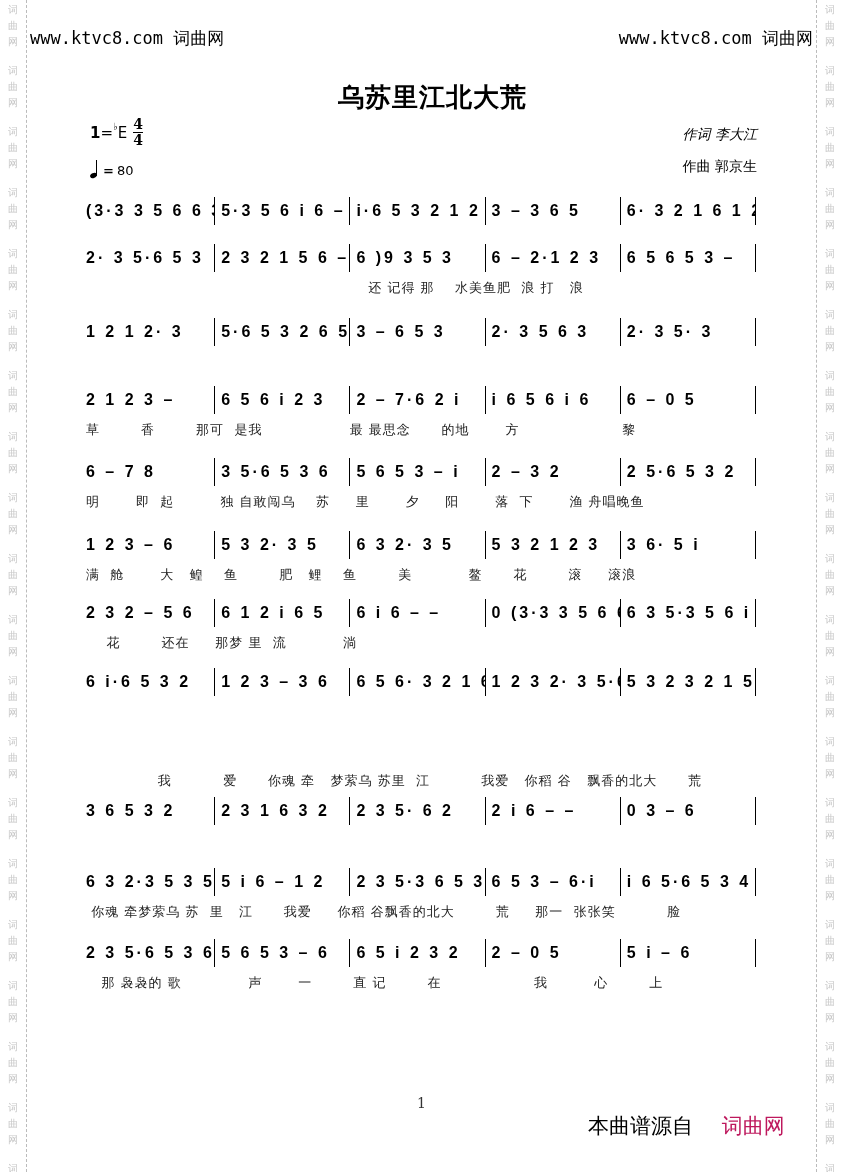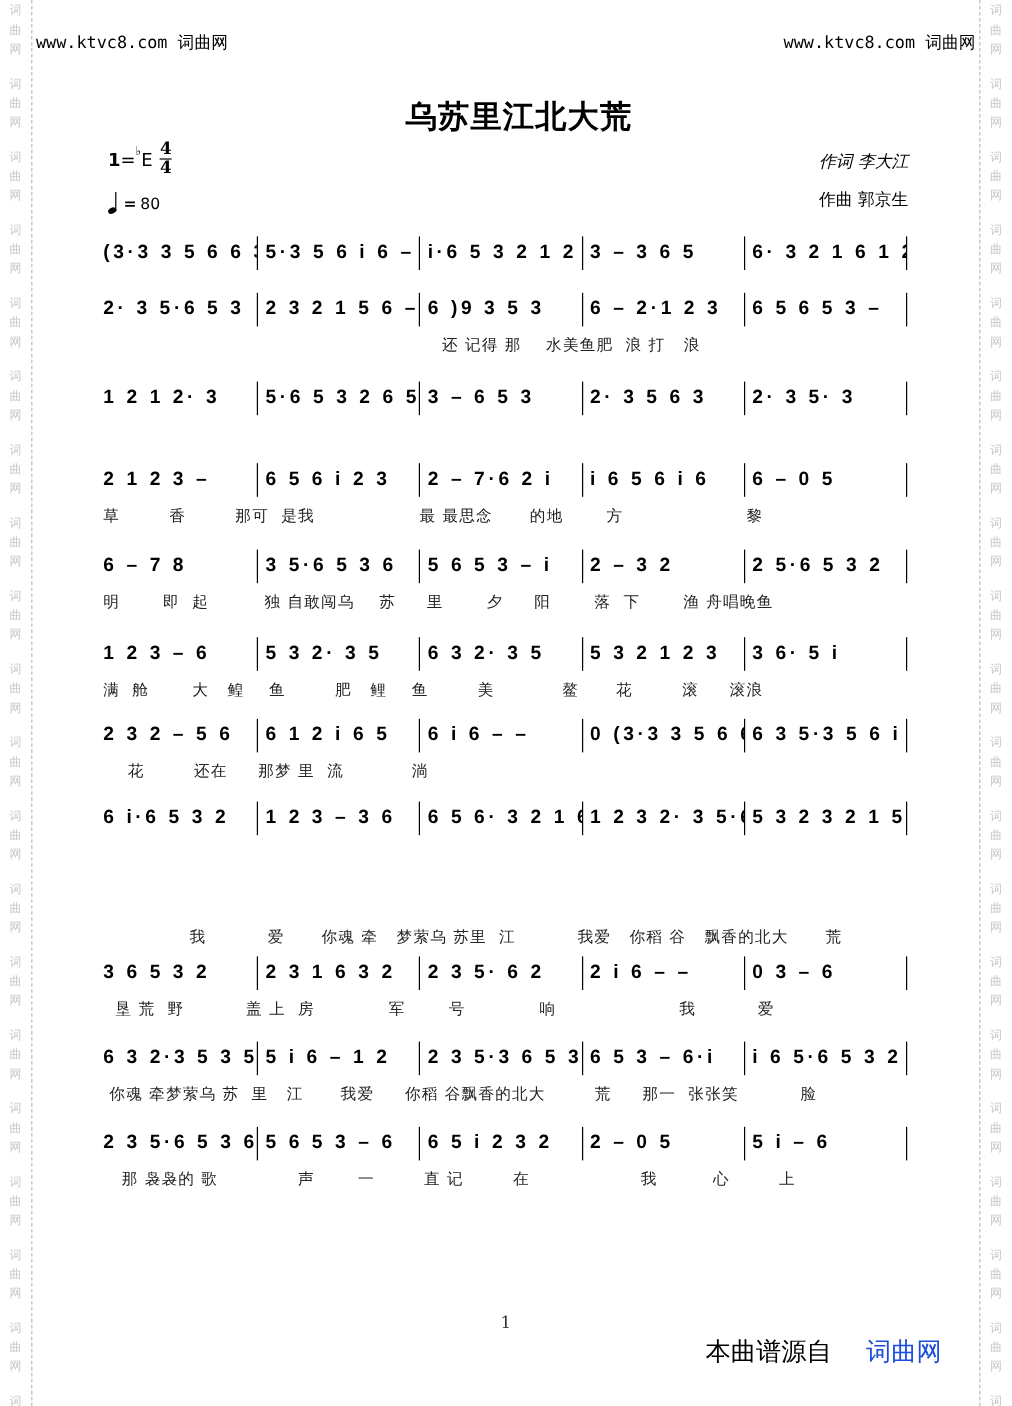--- a/index.html
+++ b/index.html
@@ -5,21 +5,21 @@
   html, body { margin:0; padding:0; background:#fff; }
   body { width:843px; height:1172px; position:relative; overflow:hidden;
          font-family:"DejaVu Sans", sans-serif; color:#000; }
   .side { position:absolute; top:0; width:26px; height:1172px;
           border-right:1px dashed #bbb; }
   .side.left { left:0; }
   .side.right { right:0; border-right:none; border-left:1px dashed #bbb; width:26px; }
   .wm-col { position:absolute; top:0; left:0; width:100%; }
   .wm-group { height:59px; display:flex; flex-direction:column; align-items:center; padding-top:2px; }
   .wm-char { font-size:10px; line-height:16px; color:#c8c8c8; font-family:"DejaVu Serif", serif; }
-  .site { position:absolute; top:27px; font-family:"DejaVu Sans Mono", monospace; font-size:14px; }
+  .site { position:absolute; top:27px; font-family:"DejaVu Sans Mono", monospace; font-size:17px; }
   .site.left { left:30px; }
   .site.right { right:30px; }
   .title { position:absolute; top:80px; left:0; width:843px; text-align:center;
            font-size:26px; font-weight:bold; letter-spacing:1px;margin-left:11px; }
   .key { position:absolute; top:118px; left:90px; font-size:15px; font-weight:bold; display:flex; align-items:center; }
   .key .eq { font-weight:normal; }
   .key .flat { font-size:10px; vertical-align:super; position:relative; top:-6px; font-weight:normal; }
   .key .ename { font-weight:normal; margin-right:6px; }
   .frac { display:inline-flex; flex-direction:column; align-items:center; font-family:"DejaVu Serif", serif; font-size:14px; line-height:13px; }
   .frac .bar { width:10px; border-top:1px solid #000; margin:1px 0; }
@@ -367,29 +367,28 @@
       <div class="lyrics">              我          爱      你魂 牵   梦萦乌 苏里  江          我爱   你稻 谷   飘香的北大      荒</div>
     </div>
     <div class="staff" style="top: 797px;">
       <div class="notes">
         <div class="measure">3  6  5 3 2</div>
         <div class="measure">2 3 1  6 3 2</div>
         <div class="measure">2 3 5·  6 2</div>
         <div class="measure">2 i 6  –  –</div>
         <div class="measure last">0  3  –  6</div>
       </div>
-      <div class="lyrics">  垦 荒  野          盖 上  房            军       号            响                    我          爱</div>
     </div>
     <div class="staff" style="top: 868px;">
       <div class="notes">
         <div class="measure">6 3 2·3 5 3 5·3</div>
         <div class="measure">5 i 6  –  1 2</div>
         <div class="measure">2 3 5·3 6 5 3 2 6</div>
         <div class="measure">6 5 3  –  6·i</div>
-        <div class="measure last">i 6 5·6 5 3 2</div>
+        <div class="measure last">i 6 5·6 5 3 4</div>
       </div>
       <div class="lyrics"> 你魂 牵梦萦乌 苏  里   江      我爱     你稻 谷飘香的北大        荒     那一  张张笑          脸</div>
     </div>
     <div class="staff" style="top: 939px;">
       <div class="notes">
         <div class="measure">2 3 5·6 5 3 6</div>
         <div class="measure">5 6 5 3  –  6</div>
         <div class="measure">6 5 i  2 3 2</div>
         <div class="measure">2  –  0  5</div>
         <div class="measure last">5  i  –  6</div>
@@ -398,14 +397,14 @@
     </div>
     <div class="staff" style="top: 1010px;">
       <div class="lyrics"></div>
     </div>
   </div>
 
 <div class="page-num">1</div>
 
 <div class="source">
   <span>本曲谱源自</span>
-  <span class="brand" style="color: #1d4ed8;">词曲网</span>
+  <span class="brand" style="color: #be185d;">词曲网</span>
 </div>
 
 </body></html>

